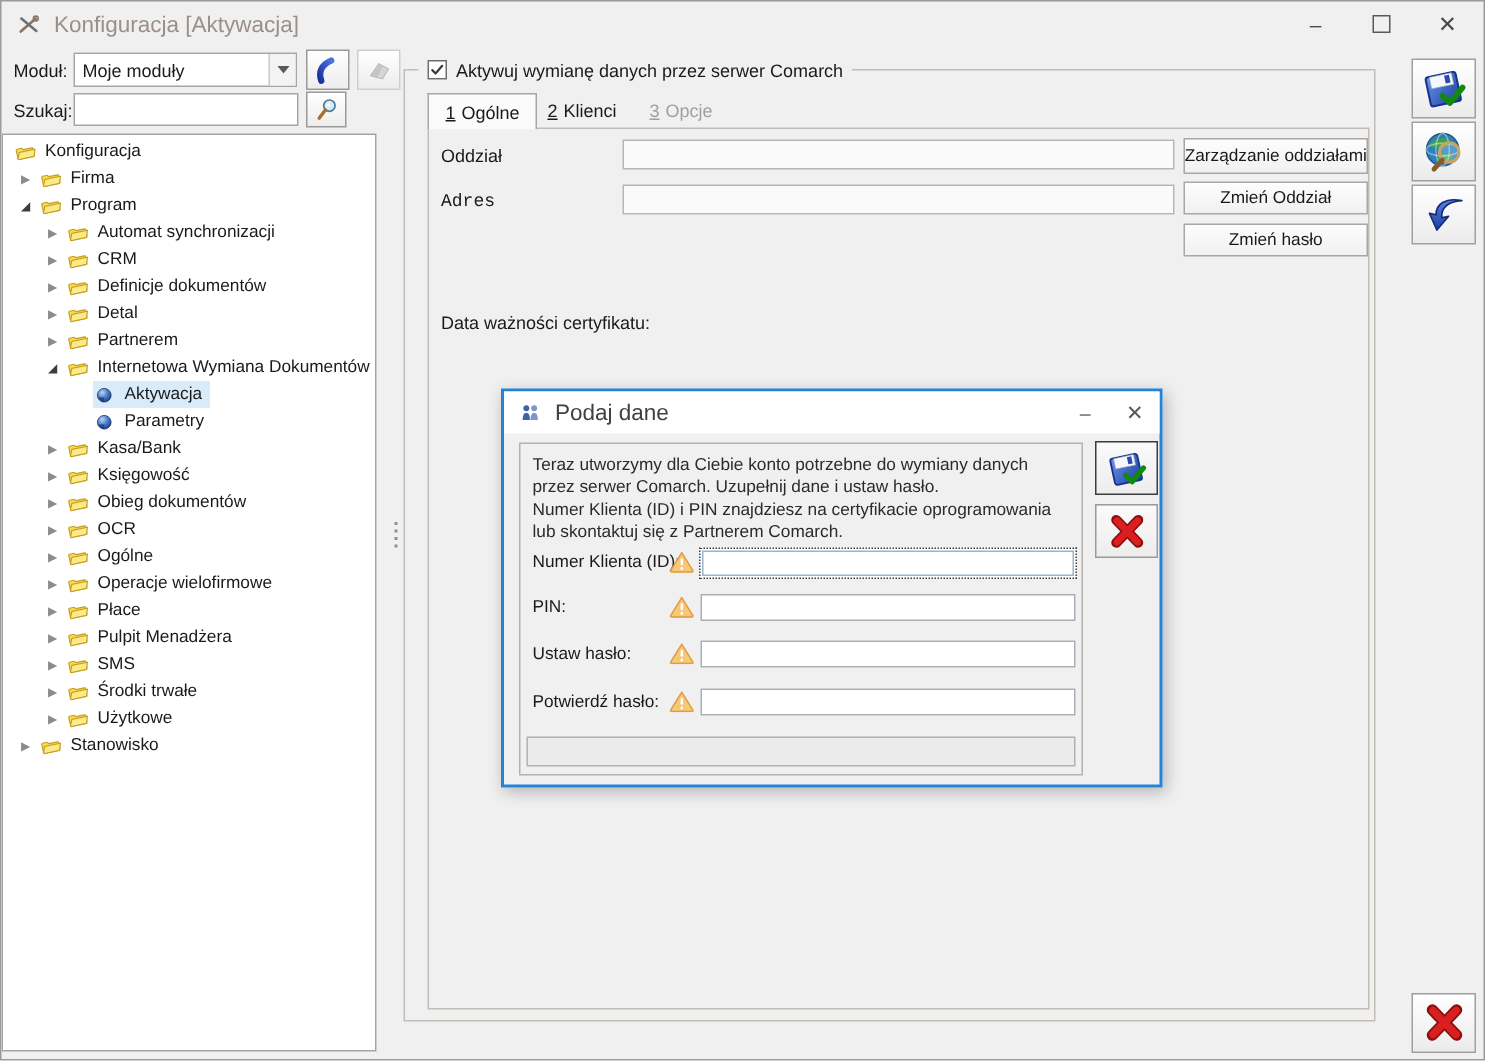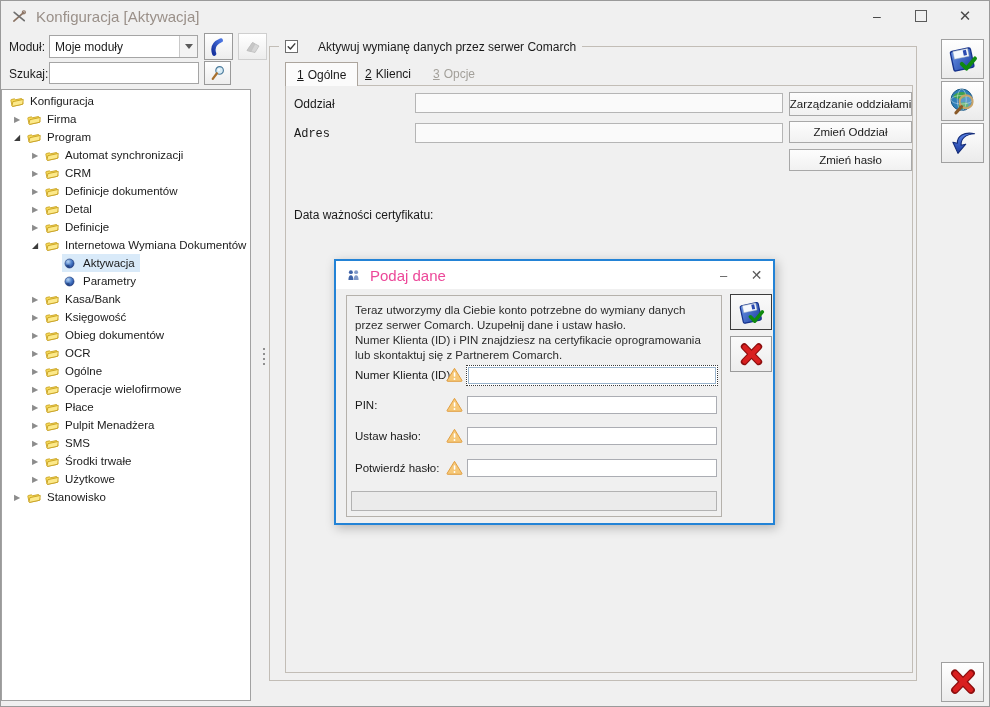--- a/index.html
+++ b/index.html
@@ -37,21 +37,21 @@
   .ticon{width:16px;height:14px;margin-right:3px;flex:none;}
   .ticon-ball{width:13px;height:13px;margin:0 5px 0 1px;flex:none;}
   .tlabel{padding:0 2px;}
 
   
   .split-dots{position:absolute;left:262px;top:347px;display:flex;flex-direction:column;gap:3px;cursor:col-resize;}
   .split-dots i{width:2px;height:2px;background:#8f8f8f;}
 
   
   .group{position:absolute;left:268px;top:45px;width:648px;height:635px;border:1px solid #c2bdb6;box-sizing:border-box;}
-  .group-legend{position:absolute;left:278px;top:38px;height:15px;background:#f0f0f0;padding:0 6px;display:flex;align-items:center;gap:20px;z-index:2;}
+  .group-legend{position:absolute;left:278px;top:38px;height:15px;background:#f0f0f0;padding:0 6px;display:flex;align-items:center;gap:6px;z-index:2;}
   .cbx{width:13px;height:13px;background:#fff;border:1px solid #6e6e6e;box-sizing:border-box;display:flex;align-items:center;justify-content:center;}
   .cbx svg{width:11px;height:11px;}
 
   .tab{position:absolute;display:flex;align-items:center;padding:0 11px;z-index:3;}
   .tab .tabnum{text-decoration:underline;margin-right:4px;}
   .tab-active{left:284px;top:61px;height:24px;background:#fbfbfb;border:1px solid #aca59d;border-bottom:none;box-sizing:border-box;}
   .tab-normal{left:353px;top:63px;height:20px;}
   .tab-disabled{left:421px;top:63px;height:20px;color:#a3a09a;}
 
   .tabpage{position:absolute;left:284px;top:84px;width:628px;height:588px;border:1px solid #c2bdb6;background:#f0f0f0;box-sizing:border-box;z-index:1;}
@@ -64,21 +64,21 @@
 
   
   .rail-btn{position:absolute;left:940px;width:43px;height:40px;border:1px solid #a0a0a0;background:linear-gradient(#ffffff,#ebebeb);display:flex;align-items:center;justify-content:center;box-sizing:border-box;}
   .rail-save{top:38px;} .rail-globe{top:80px;} .rail-undo{top:122px;} .rail-close{top:661px;}
   .rail-btn svg{width:30px;height:30px;}
 
   
   .dialog{position:absolute;left:333px;top:258px;width:441px;height:266px;background:#f0f0f0;border:2px solid #2383d6;box-sizing:border-box;z-index:5;box-shadow:2px 3px 10px rgba(0,0,0,.25);}
   .dlg-title{height:28px;background:#fff;display:flex;align-items:center;padding-left:10px;}
   .dlg-icon{width:15px;height:15px;}
-  .dlg-title-text{margin-left:9px;font-size:15px;color:#ec4899;}
+  .dlg-title-text{margin-left:9px;font-size:15px;color:#404040;}
   .dlg-controls{margin-left:auto;display:flex;height:28px;}
   .dlg-wc{width:33px;height:28px;display:flex;align-items:center;justify-content:center;color:#5a5a5a;font-size:13px;}
   .dlg-panel{position:absolute;left:10px;top:34px;width:376px;height:222px;border:1px solid #b5b1ab;box-sizing:border-box;font-size:11.5px;}
   .dlg-info{position:absolute;left:8px;top:7px;white-space:pre-line;line-height:15px;color:#2b2b2b;}
   .dlg-flabel{position:absolute;left:8px;}
   .fl1{top:73px;} .fl2{top:103px;} .fl3{top:134px;} .fl4{top:166px;}
   .warn{position:absolute;left:99px;width:17px;height:15px;}
   .w1{top:71px;} .w2{top:101px;} .w3{top:132px;} .w4{top:164px;}
   .dlg-input{position:absolute;left:120px;width:250px;height:18px;border:1px solid #abadb3;background:#fff;box-sizing:border-box;font:inherit;padding:0 3px;}
   .di2{top:100px;} .di3{top:131px;} .di4{top:163px;}
@@ -286,21 +286,21 @@
           </svg>
           <span class="tlabel">Detal</span>
         </span>
     </div>
     <div class="trow lv2">
       <span class="exp c">▶</span>
       <span class="inner">
           <svg class="ticon">
             <use href="#ico-folder"></use>
           </svg>
-          <span class="tlabel">Definicje</span>
+          <span class="tlabel">Partnerem</span>
         </span>
     </div>
     <div class="trow lv2">
       <span class="exp e">◢</span>
       <span class="inner">
           <svg class="ticon">
             <use href="#ico-folder"></use>
           </svg>
           <span class="tlabel">Internetowa Wymiana Dokumentów</span>
         </span>

